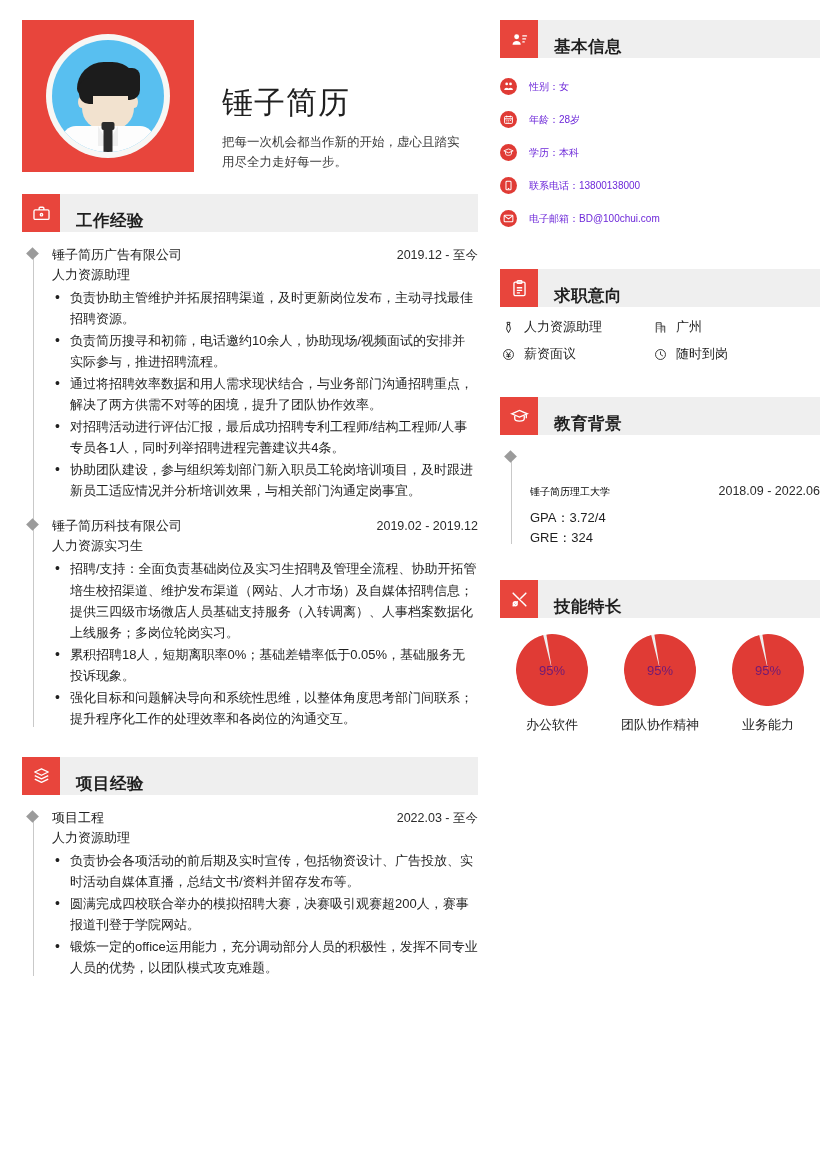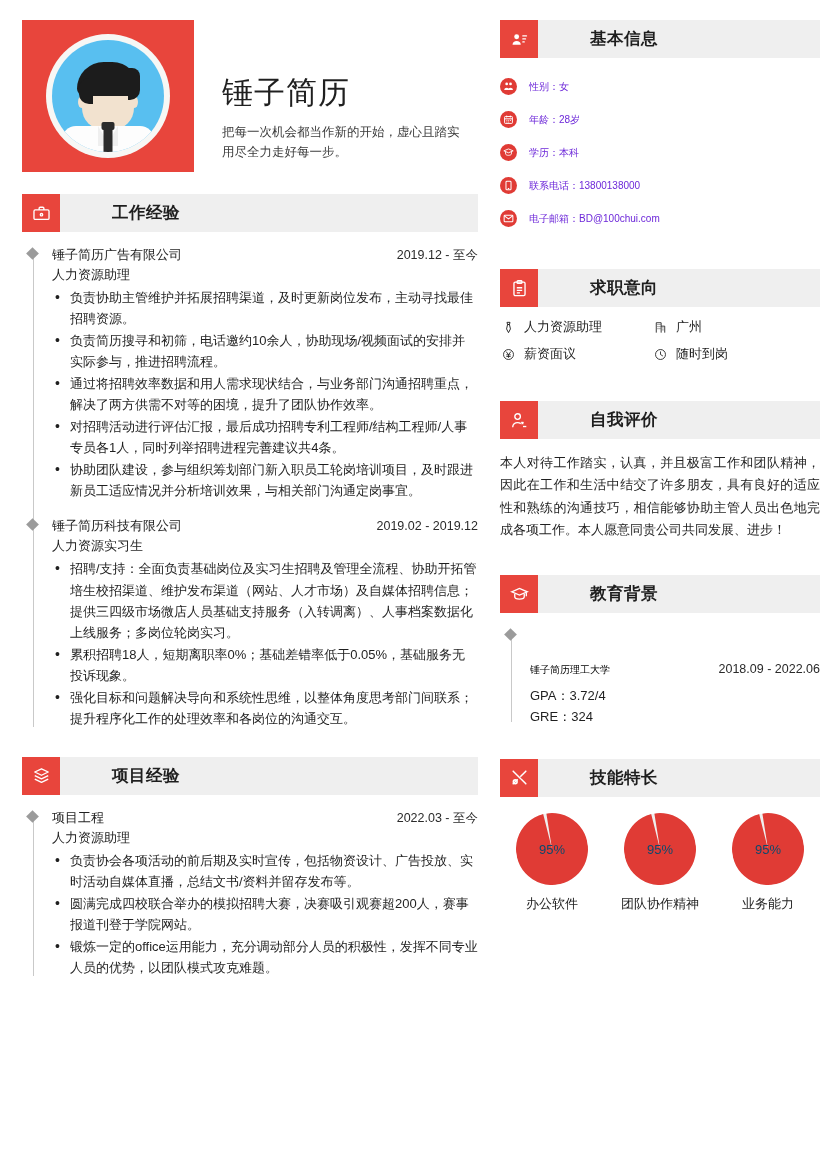--- a/index.html
+++ b/index.html
@@ -7,21 +7,21 @@
   body {
     width:820px; height:1160px;
     font-family:"Liberation Sans","DejaVu Sans",sans-serif;
     color:#222; overflow:hidden; position:relative;
   }
   .page { width:820px; height:1160px; position:relative; padding:20px 22px; display:flex; gap:22px; }
   .col-left { width:456px; flex:0 0 456px; }
   .col-right { width:320px; flex:0 0 320px; }
 
   
-  .top { display:flex; align-items:center; height:152px; }
+  .top { display:flex; align-items:flex-end; height:152px; }
   .avatar-box {
     width:172px; height:152px; flex:0 0 172px;
     background:#e8453c; position:relative; overflow:hidden;
   }
   .ring {
     position:absolute; left:50%; top:50%; transform:translate(-50%,-50%);
     width:124px; height:124px; border-radius:50%;
     background:#f7f7f5;
   }
   .disc {
@@ -69,21 +69,21 @@
     width:13px; height:8px; background:#2b2b2b; border-radius:2px;
   }
 
   .name-wrap { padding-left:28px; padding-top:42px; }
   .name { font-size:31px; font-weight:400; letter-spacing:1px; color:#1f1f1f; }
   .motto { margin-top:9px; font-size:12.5px; line-height:1.55; color:#3b3b3b; max-width:248px; }
 
   
   .sec { margin-top:22px; }
   .sec-head {
-    height:38px; background:#efefef; display:flex; align-items:center;gap:36px;
+    height:38px; background:#efefef; display:flex; align-items:flex-end;
   }
   .sec-icon {
     width:38px; height:38px; flex:0 0 38px; background:#e8453c;
     display:flex; align-items:center; justify-content:center;
   }
   .sec-icon svg { display:block; }
   .sec-title {
     font-size:16.5px; font-weight:bold; color:#1e1e1e;
     padding-left:16px; letter-spacing:0.5px;
   }
@@ -143,21 +143,21 @@
   .edu-major { font-size:13px; font-weight:bold; color:#1f1f1f; margin-top:2px; }
   .edu-extra { margin-top:9px; font-size:13px; line-height:1.55; color:#1f1f1f; }
 
   
   .skills { margin-top:16px; display:flex; justify-content:space-between; padding:0 4px; }
   .skill { width:96px; text-align:center; }
   .pie { width:72px; height:72px; margin:0 auto; position:relative; }
   .pie svg { display:block; transform:rotate(-9deg); }
   .pie-val {
     position:absolute; left:0; right:0; top:50%; transform:translateY(-50%);
-    font-size:13px; color:#0c4a6e;
+    font-size:13px; color:#701a75;
   }
   .skill-label { margin-top:10px; font-size:13px; color:#1f1f1f; }
 </style>
 </head>
 <body>
 
 <div class="page">
 
   <div class="col-left">
 
@@ -380,34 +380,20 @@
               <circle cx="12" cy="12" r="9.2"></circle>
               <path d="M12 6.4V12l4.4 2.8"></path>
             </svg>
           </span>
           <span>随时到岗</span>
         </div>
 
       </div>
     </div>
 
-    <div style="margin-top:38px">
-      <div class="sec-head">
-        <div class="sec-icon">
-          <svg width="19" height="19" viewBox="0 0 24 24" fill="none" stroke="#fff" stroke-width="1.7">
-            <circle cx="9.6" cy="7" r="3.5"></circle>
-            <path d="M3.4 20.5c0-3.6 2.8-5.8 6.2-5.8 1.5 0 2.9.4 4 1.2"></path>
-            <path d="M14.4 13.8l2.6 2.6M17 13.8l-2.6 2.6"></path>
-            <path d="M16.4 19.6h4.2"></path>
-          </svg>
-        </div>
-        <div class="sec-title">自我评价</div>
-      </div>
-      <div class="eval">本人对待工作踏实，认真，并且极富工作和团队精神，因此在工作和生活中结交了许多朋友，具有良好的适应性和熟练的沟通技巧，相信能够协助主管人员出色地完成各项工作。本人愿意同贵公司共同发展、进步！</div>
-    </div>
 
     <div style="margin-top:34px">
       <div class="sec-head">
         <div class="sec-icon">
           <svg width="19" height="19" viewBox="0 0 24 24" fill="none" stroke="#fff" stroke-width="1.7">
             <path d="M2.2 8.6 12 4.4l9.8 4.2L12 12.8z"></path>
             <path d="M6 10.9v4c0 1.7 2.7 3 6 3s6-1.3 6-3v-4"></path>
             <path d="M20.6 9.6v4.6"></path>
           </svg>
         </div>

